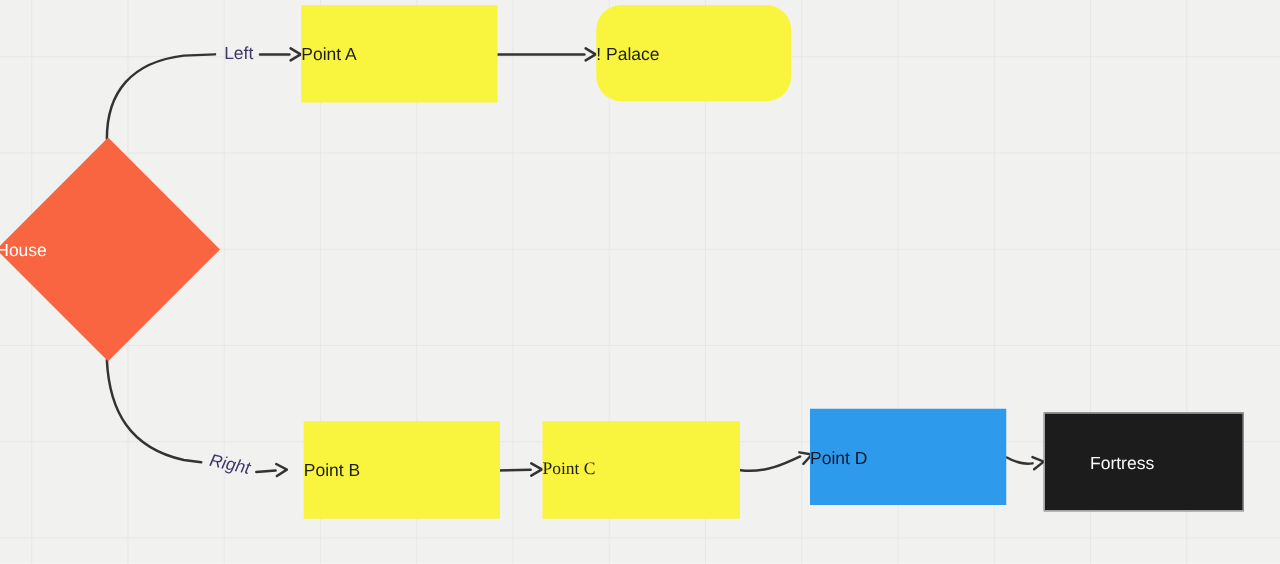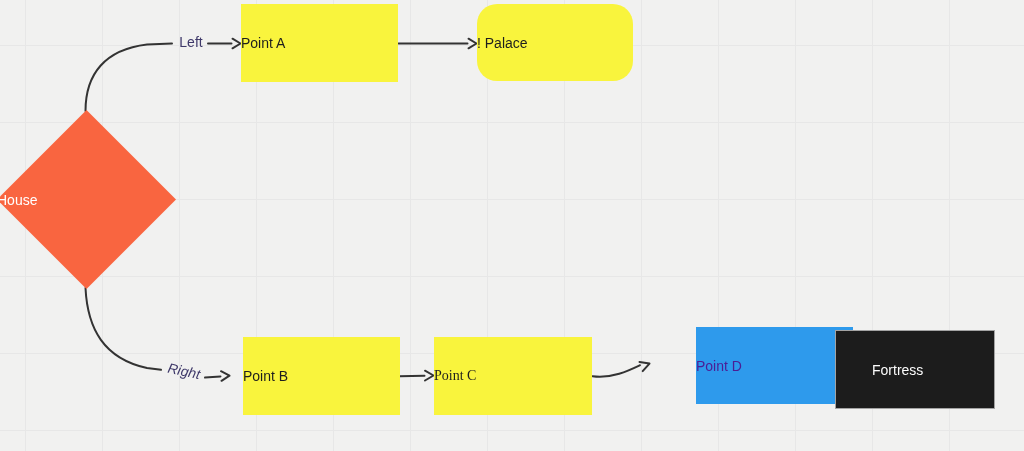--- a/index.html
+++ b/index.html
@@ -20,21 +20,21 @@
   svg.edge-layer path{stroke:#333333;stroke-width:2;fill:none;stroke-linecap:round;stroke-linejoin:round;}
   .node{
     position:absolute;display:flex;align-items:center;
     font-size:14px;color:#1e1e1e;box-sizing:border-box;user-select:none;
   }
   .yellow{background:#f9f43d;}
   .node-point-a{left:241px;top:4px;width:157px;height:78px;}
   .node-palace{left:477px;top:4px;width:156px;height:77px;border-radius:20px;}
   .node-point-b{left:229px;top:337px;width:157px;height:78px;margin-left:14px;}
   .node-point-c{left:434px;top:337px;width:158px;height:78px;font-family:Liberation Serif, serif;}
-  .node-point-d{left:648px;top:327px;width:157px;height:77px;background:#2e9aec;color:#4c1d95;margin-left:48px;}
+  .node-point-d{left:648px;top:327px;width:157px;height:77px;background:#2e9aec;color:#0f172a;}
   .node-fortress{left:835px;top:330px;width:160px;height:79px;background:#1c1c1c;color:#fcfcfc;border:1px solid #a3a3a3;padding-left:36px;}
   .node-house{
     left:-3px;top:110px;width:179px;height:179px;background:#f96540;color:#ffffff;
     -webkit-clip-path:polygon(50% 0%,100% 50%,50% 100%,0% 50%);
     clip-path:polygon(50% 0%,100% 50%,50% 100%,0% 50%);
   }
   .edge-label{
     position:absolute;font-size:14px;color:#3e3869;white-space:nowrap;
     text-align:center;user-select:none;
   }

